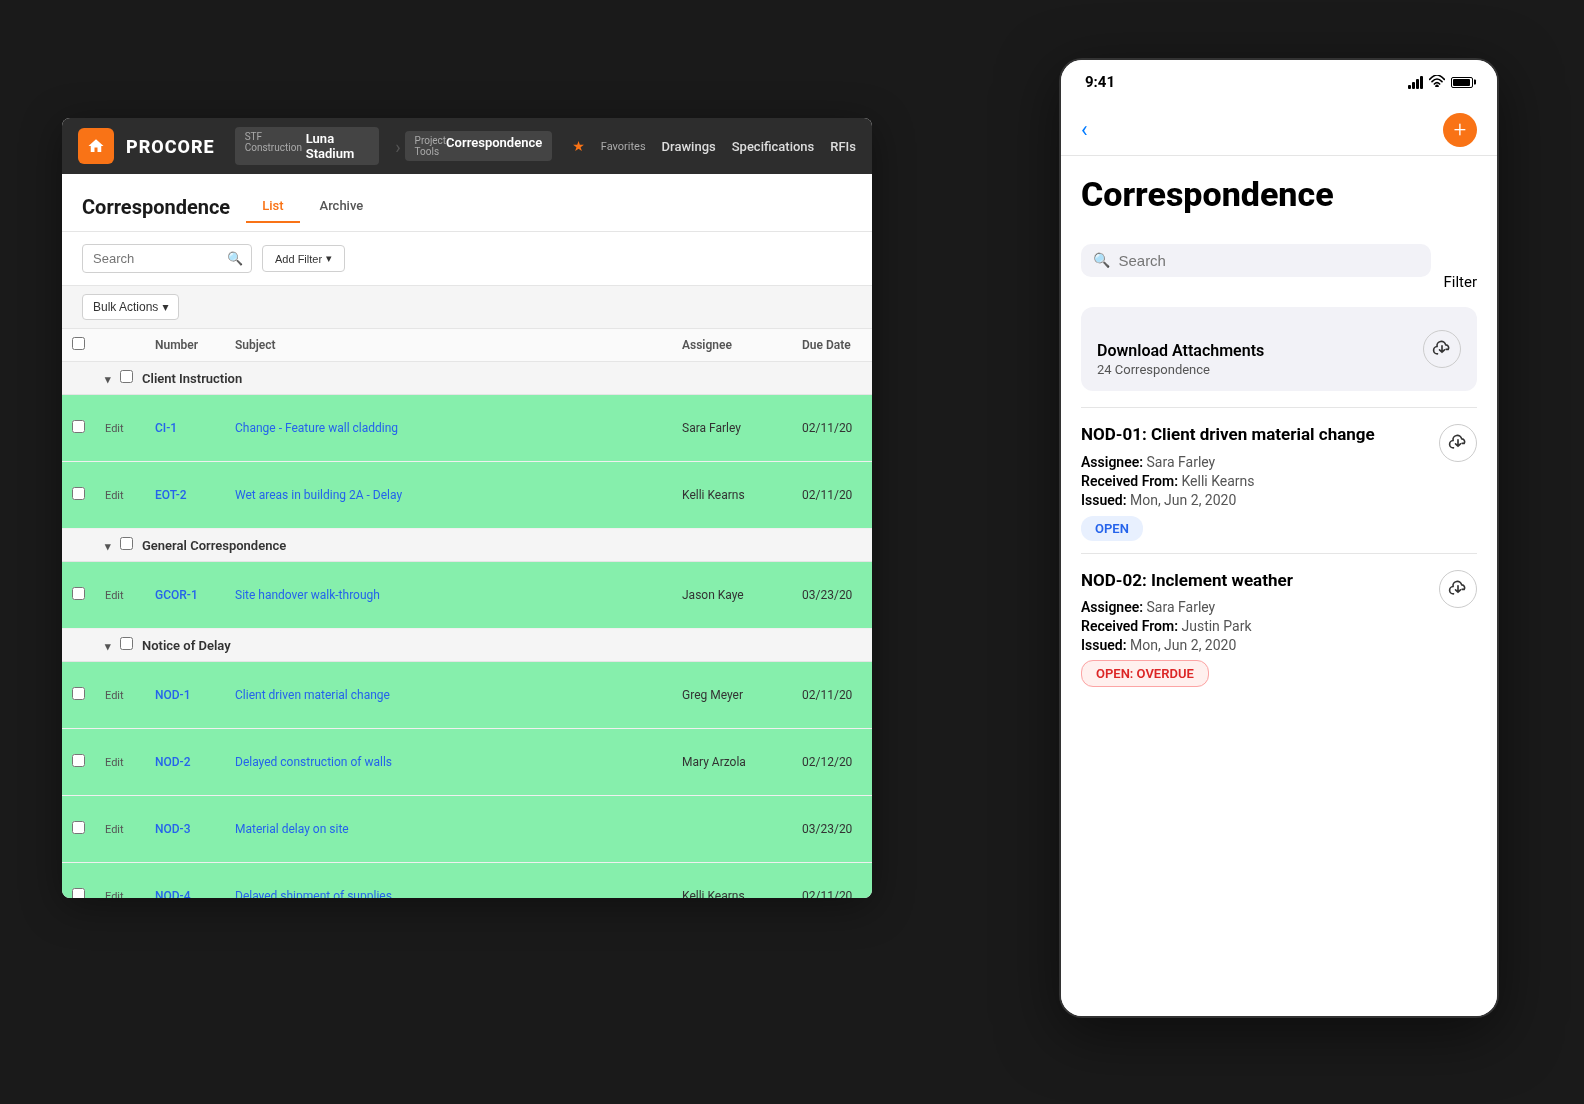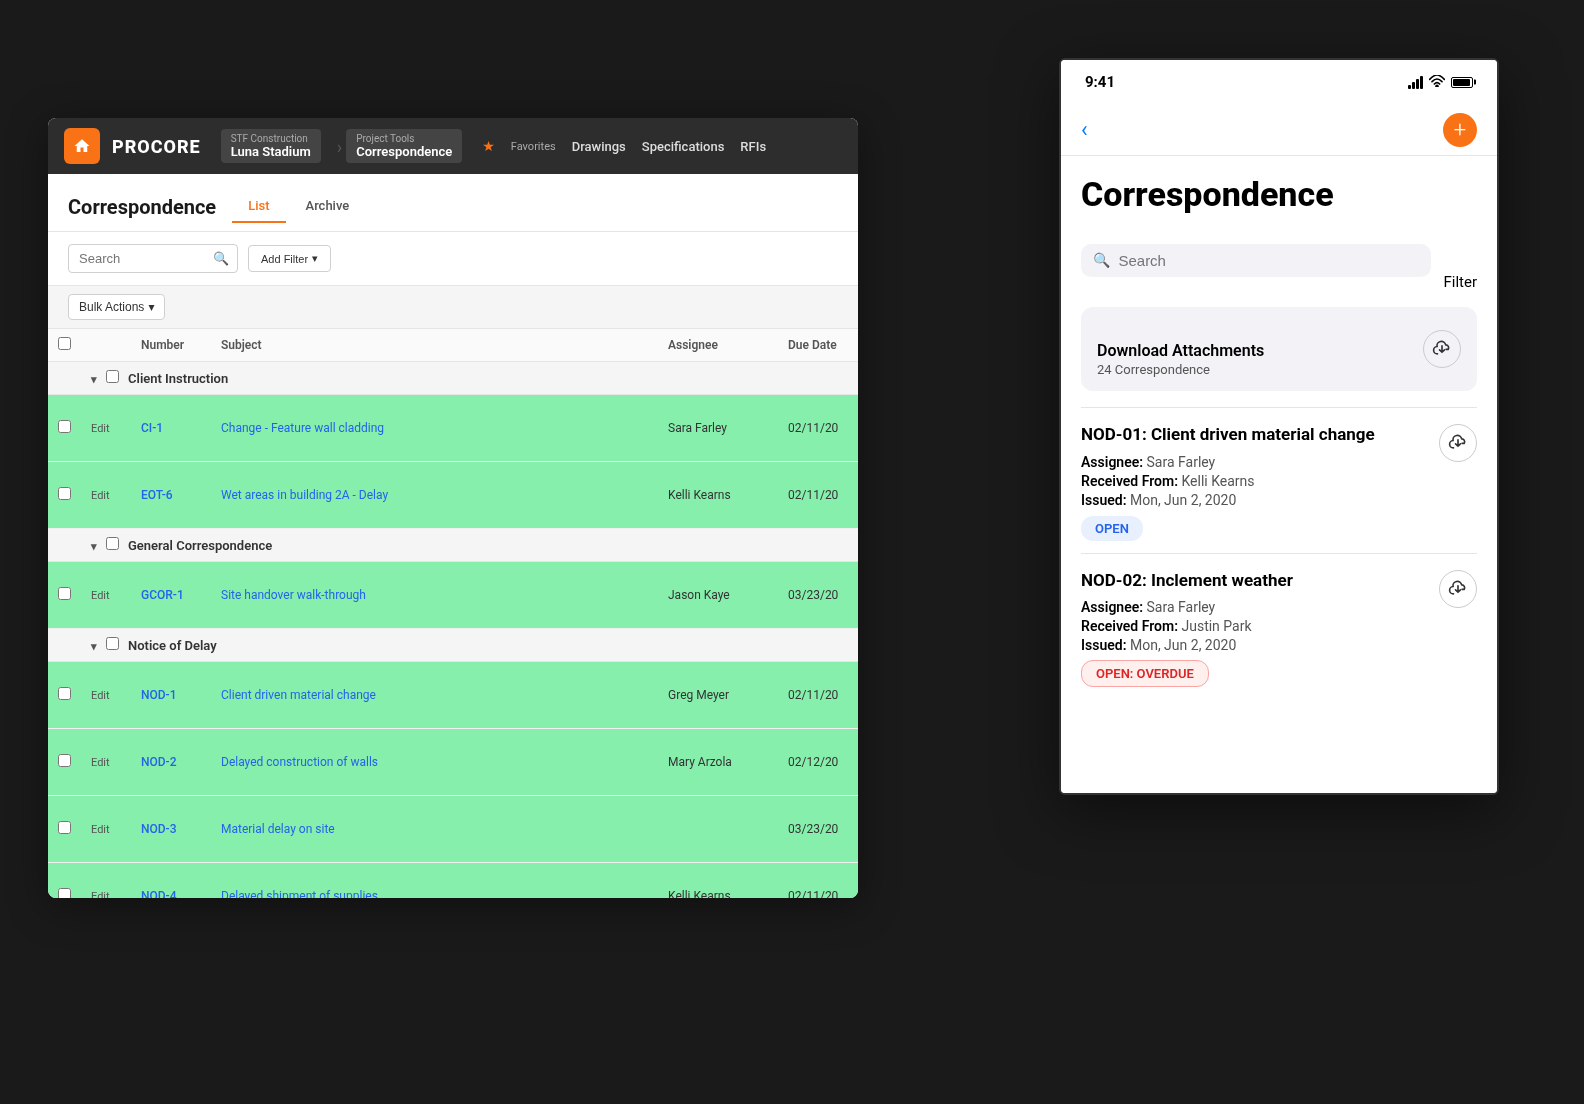--- a/index.html
+++ b/index.html
@@ -10,21 +10,21 @@
       display: flex;
       align-items: center;
       justify-content: center;
       font-family: -apple-system, BlinkMacSystemFont, 'Segoe UI', Roboto, sans-serif;
       overflow: hidden;
     }
 
     
     .desktop-app {
       position: absolute;
-      left: 48px;
+      left: 62px;
       top: 118px;
       width: 810px;
       height: 780px;
       background: #fff;
       border-radius: 8px;
       overflow: hidden;
       box-shadow: 0 8px 40px rgba(0,0,0,0.4);
     }
 
     
@@ -56,21 +56,21 @@
       margin-right: 20px;
       text-transform: uppercase;
     }
     .nav-dropdown {
       background: #444;
       border-radius: 4px;
       padding: 4px 10px;
       color: white;
       font-size: 12px;
       display: flex;
-      flex-direction: column;
+      flex-direction: row;
       margin-right: 12px;
       cursor: pointer;
       position: relative;
     }
     .nav-dropdown .nav-label-small { color: #aaa; font-size: 10px; }
     .nav-dropdown .nav-label-main { font-weight: 600; font-size: 13px; }
     .nav-divider { color: #555; margin: 0 4px; font-size: 18px; }
     .nav-favorites {
       display: flex;
       align-items: center;
@@ -230,23 +230,23 @@
     .subject-col { min-width: 200px; }
     .assignee-col { width: 120px; }
     .duedate-col { width: 80px; }
 
     
     .mobile-app {
       position: absolute;
       right: 85px;
       top: 58px;
       width: 440px;
-      height: 737px;
+      height: 960px;
       background: #f2f2f7;
-      border-radius: 6px;
+      border-radius: 23px;
       overflow: hidden;
       box-shadow: 0 16px 60px rgba(0,0,0,0.5);
       border: 2px solid #333;
     }
     .mobile-status-bar {
       background: #fff;
       height: 44px;
       display: flex;
       align-items: center;
       justify-content: space-between;
@@ -563,21 +563,21 @@
           <td class="actions-col"><a class="edit-link">Edit</a></td>
           <td class="number-col"><a class="item-number">CI-1</a></td>
           <td class="subject-col"><a class="item-subject">Change - Feature wall cladding</a></td>
           <td class="assignee-col">Sara Farley</td>
           <td class="duedate-col">02/11/20</td>
         </tr>
 
         <tr class="data-row">
           <td class="check-col"><input type="checkbox" style=""></td>
           <td class="actions-col"><a class="edit-link">Edit</a></td>
-          <td class="number-col"><a class="item-number">EOT-6</a></td>
+          <td class="number-col"><a class="item-number">EOT-2</a></td>
           <td class="subject-col"><a class="item-subject">Wet areas in building 2A - Delay</a></td>
           <td class="assignee-col">Kelli Kearns</td>
           <td class="duedate-col">02/11/20</td>
         </tr>
 
         <tr class="group-row">
           <td></td>
           <td colspan="5">
             <span class="group-expand">▾</span>
             <input type="checkbox" style="margin-right: 6px;">

